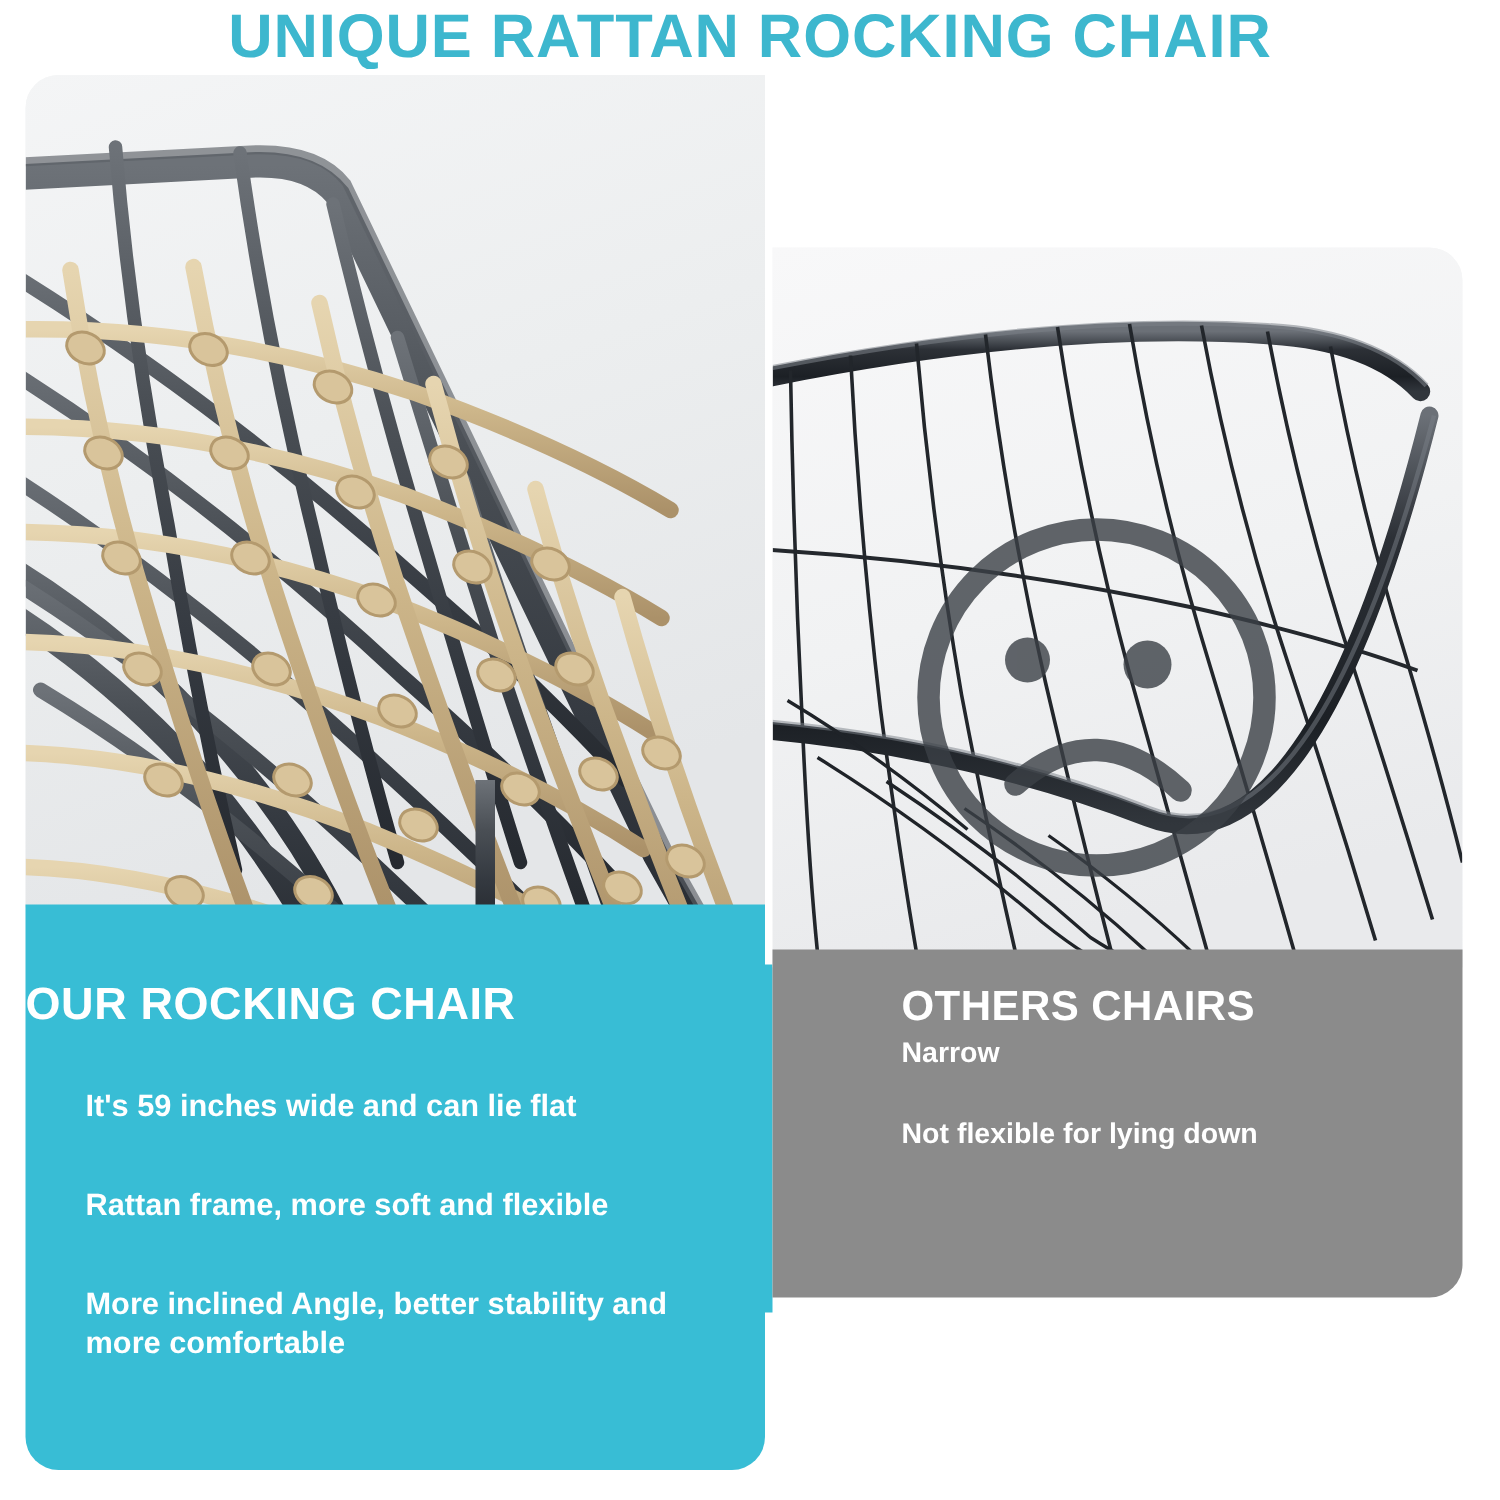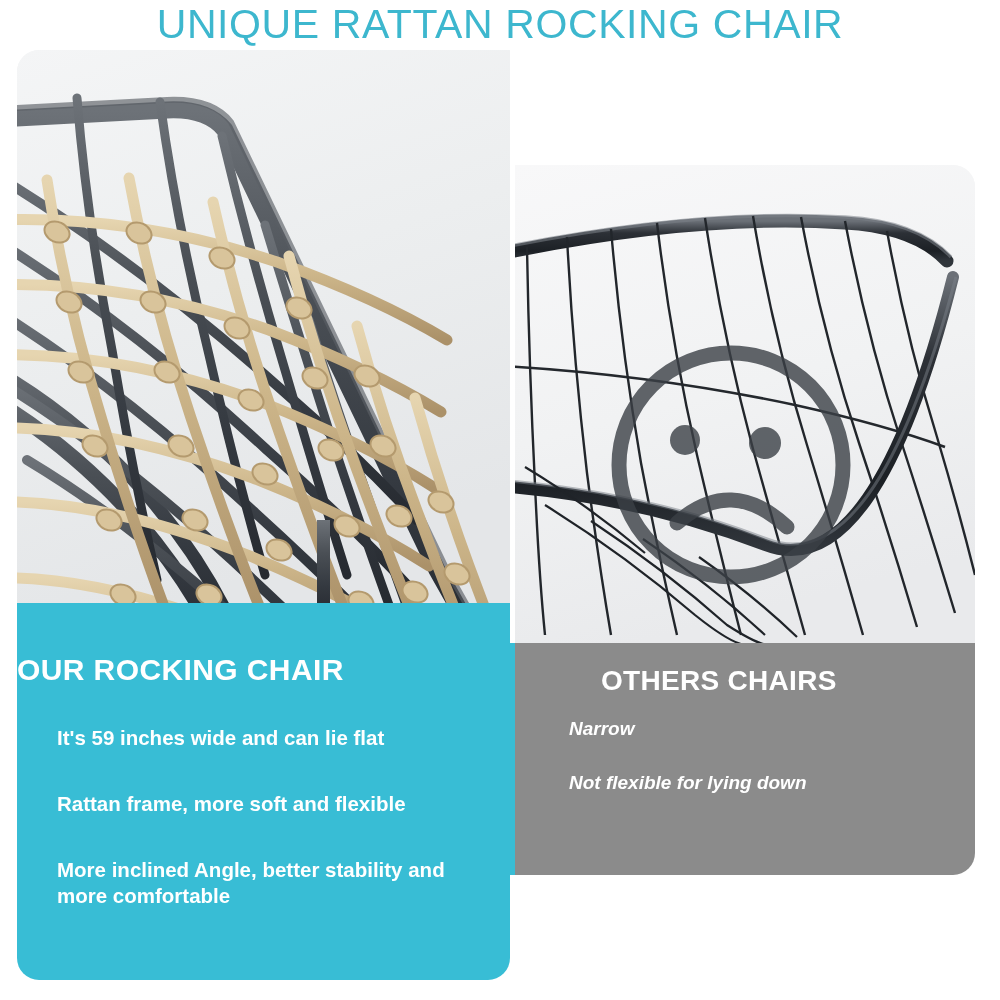--- a/index.html
+++ b/index.html
@@ -7,21 +7,21 @@
     width:1000px; height:1000px; overflow:hidden;
     background:#ffffff;
     font-family:"Liberation Sans", sans-serif;
   }
   .page{ position:relative; width:1000px; height:1000px; background:#fff; }
 
   
   .title{
     position:absolute; left:0; top:2px; width:1000px;
     text-align:center;
-    font-size:41px; font-weight:normal; letter-spacing:0.6px;
+    font-size:41px; font-weight:bold; letter-spacing:0.6px;
     color:#3DB7CE;
     line-height:44px;
     white-space:nowrap;
   }
 
   
   .left-col{
     position:absolute; left:17px; top:50px; width:493px; height:930px;
   }
   .photo-left{
@@ -55,33 +55,33 @@
   .right-col{
     position:absolute; left:515px; top:165px; width:460px; height:710px;
   }
   .photo-right{
     position:absolute; left:0; top:0; width:460px; height:480px;
     border-top-right-radius:22px;
     overflow:hidden;
     background:linear-gradient(170deg,#f6f6f7 0%,#f1f2f3 50%,#ebecee 100%);
   }
   .panel-right{
-    position:absolute; left:0; top:478px; width:460px; height:232px;
+    position:absolute; left:0; top:468px; width:460px; height:232px;
     background:#8B8B8B;
     border-bottom-right-radius:22px;
   }
   .panel-right h2{
     margin-top:22px;
     padding-left:86px;
     color:#ffffff;
     font-size:28px; font-weight:bold;
     letter-spacing:0.3px;
     white-space:nowrap;
   }
-  .panel-right ul{ list-style:none; margin-top:20px; padding:0 10px 0 54px;font-style:italic; }
+  .panel-right ul{ list-style:none; margin-top:4px; padding:0 10px 0 86px; }
   .panel-right li{
     color:#ffffff;
     font-size:19px; font-weight:bold;
     line-height:24px;
     margin-bottom:30px;
     white-space:nowrap;
   }
 
   
   .cyan-sliver{

